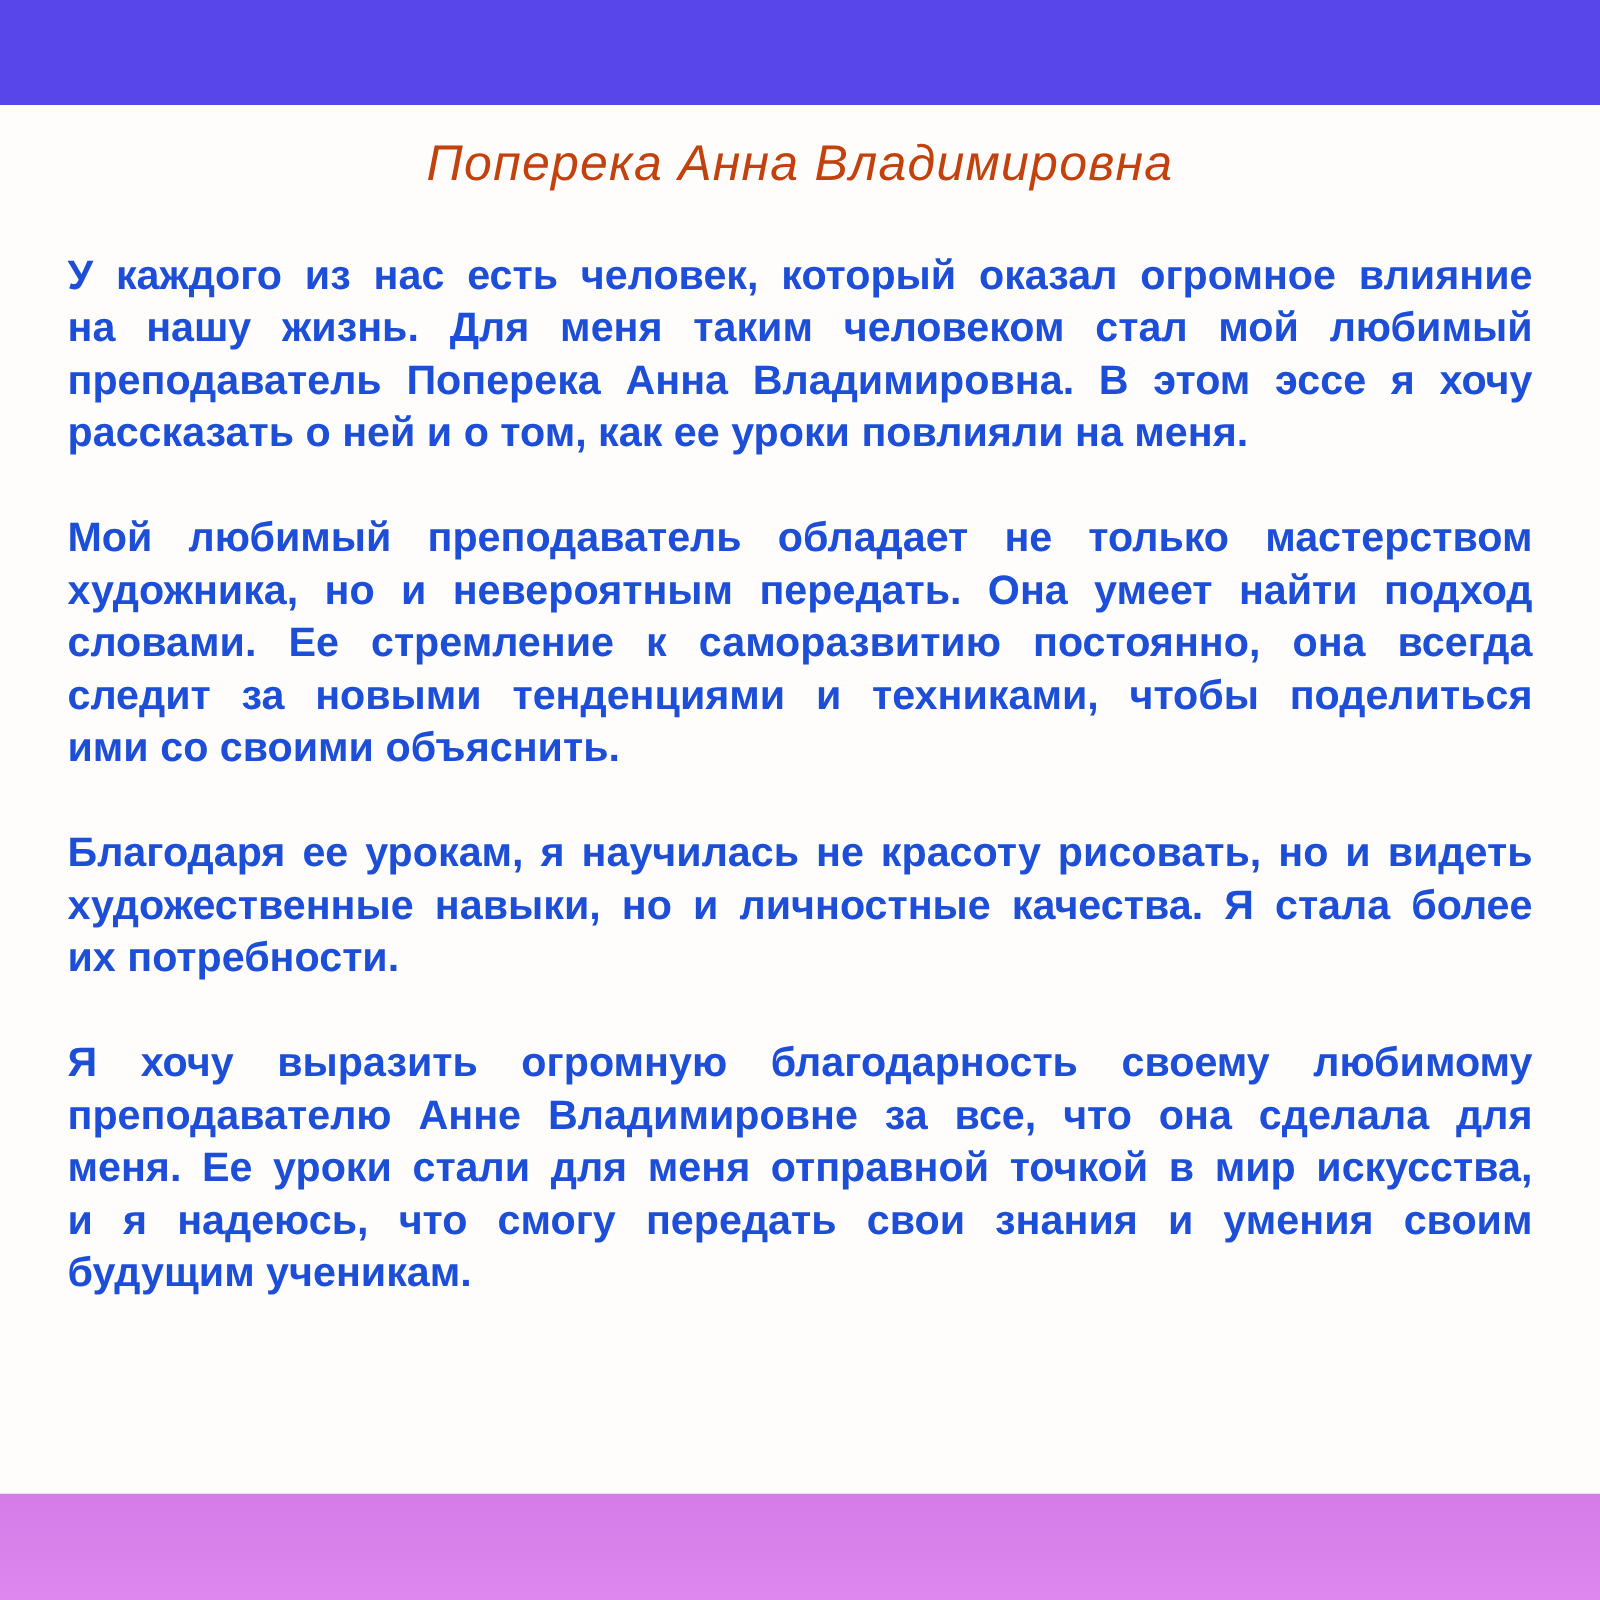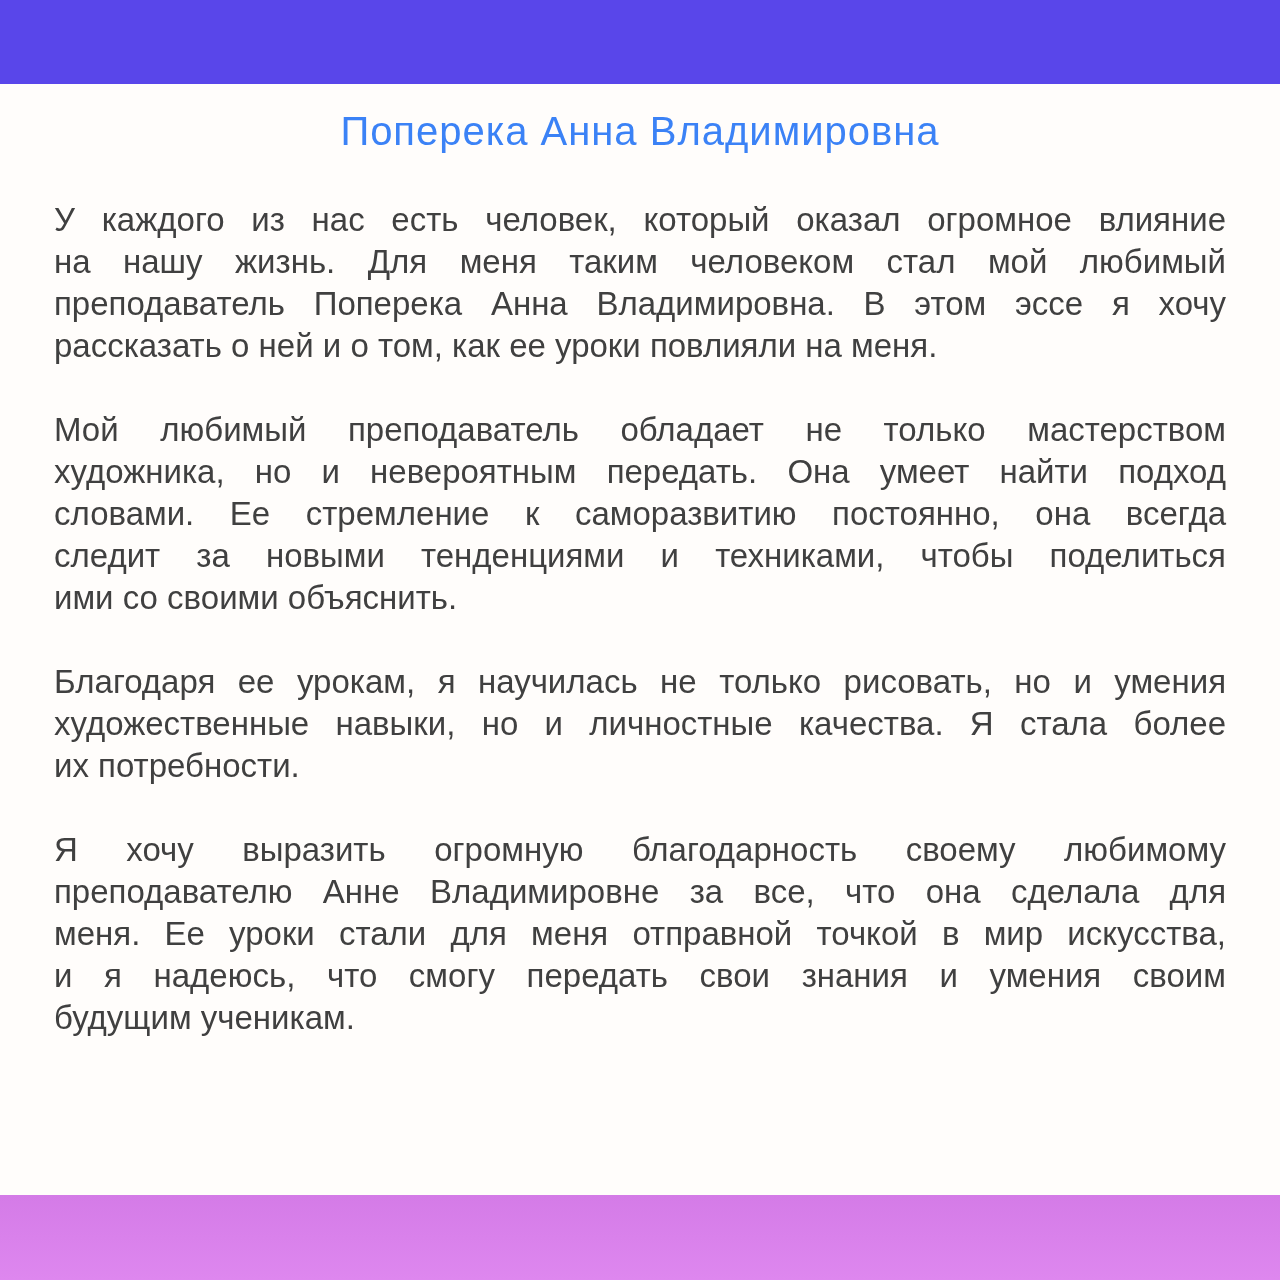--- a/index.html
+++ b/index.html
@@ -49,22 +49,22 @@
     text-align: center;
     color: #cd231e;
   }
   .essay {
     display: block;
   }
   .essay p {
     margin: 18px 0 42px 0;
     font-size: 33px;
     line-height: 42px;
-    font-weight: 400;
-    color: #404040;
+    font-weight: 700;
+    color: #1d4ed8;
   }
   .essay p:first-child {
     margin-top: 44px;
   }
   .essay p:last-child {
     margin-bottom: 0;
   }
   .essay .line {
     display: block;
     text-align: justify;
@@ -73,37 +73,37 @@
   .essay p .line:last-child {
     text-align-last: left;
   }
 </style>
 </head>
 <body>
 
 <div class="canvas" style="background: rgb(255, 253, 251);">
   <div class="band top" style="background: rgb(89, 70, 234);"></div>
   <main class="content">
-    <h1 class="title" style="color: #3b82f6;">Поперека Анна Владимировна</h1>
+    <h1 class="title" style="color: #c2410c; font-style: italic;">Поперека Анна Владимировна</h1>
     <section class="essay" style="color: rgb(32, 32, 32);">
         <p>
           <span class="line">У каждого из нас есть человек, который оказал огромное влияние</span>
           <span class="line">на нашу жизнь. Для меня таким человеком стал мой любимый</span>
           <span class="line">преподаватель Поперека Анна Владимировна. В этом эссе я хочу</span>
           <span class="line">рассказать о ней и о том, как ее уроки повлияли на меня.</span>
         </p>
         <p>
           <span class="line">Мой любимый преподаватель обладает не только мастерством</span>
           <span class="line">художника, но и невероятным передать. Она умеет найти подход</span>
           <span class="line">словами. Ее стремление к саморазвитию постоянно, она всегда</span>
           <span class="line">следит за новыми тенденциями и техниками, чтобы поделиться</span>
           <span class="line">ими со своими объяснить.</span>
         </p>
         <p>
-          <span class="line">Благодаря ее урокам, я научилась не только рисовать, но и умения</span>
+          <span class="line">Благодаря ее урокам, я научилась не красоту рисовать, но и видеть</span>
           <span class="line">художественные навыки, но и личностные качества. Я стала более</span>
           <span class="line">их потребности.</span>
         </p>
         <p>
           <span class="line">Я хочу выразить огромную благодарность своему любимому</span>
           <span class="line">преподавателю Анне Владимировне за все, что она сделала для</span>
           <span class="line">меня. Ее уроки стали для меня отправной точкой в мир искусства,</span>
           <span class="line">и я надеюсь, что смогу передать свои знания и умения своим</span>
           <span class="line">будущим ученикам.</span>
         </p>

